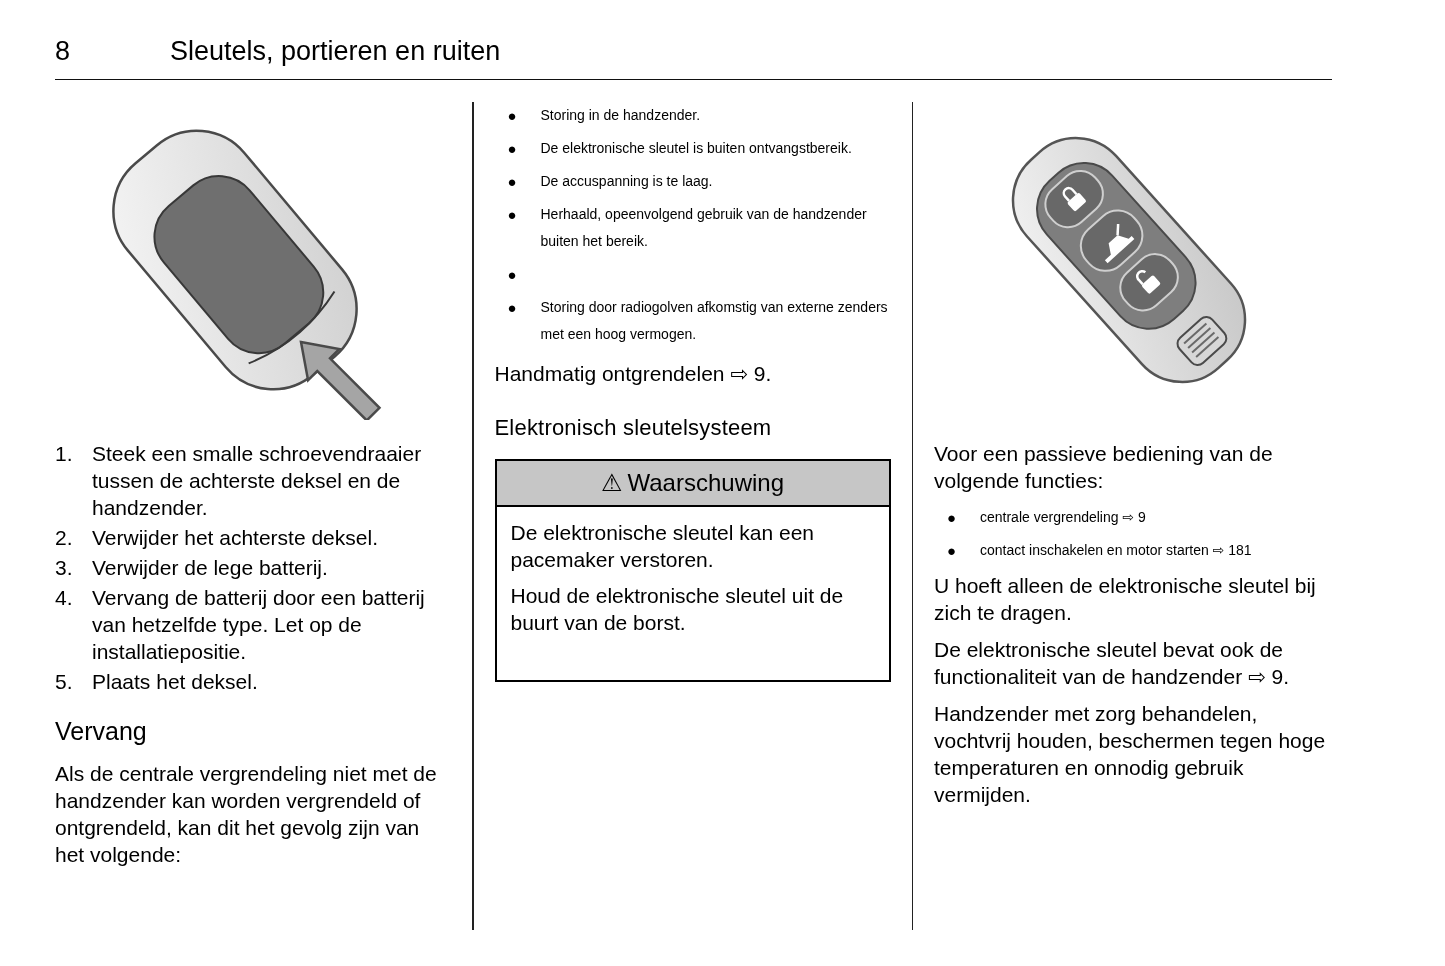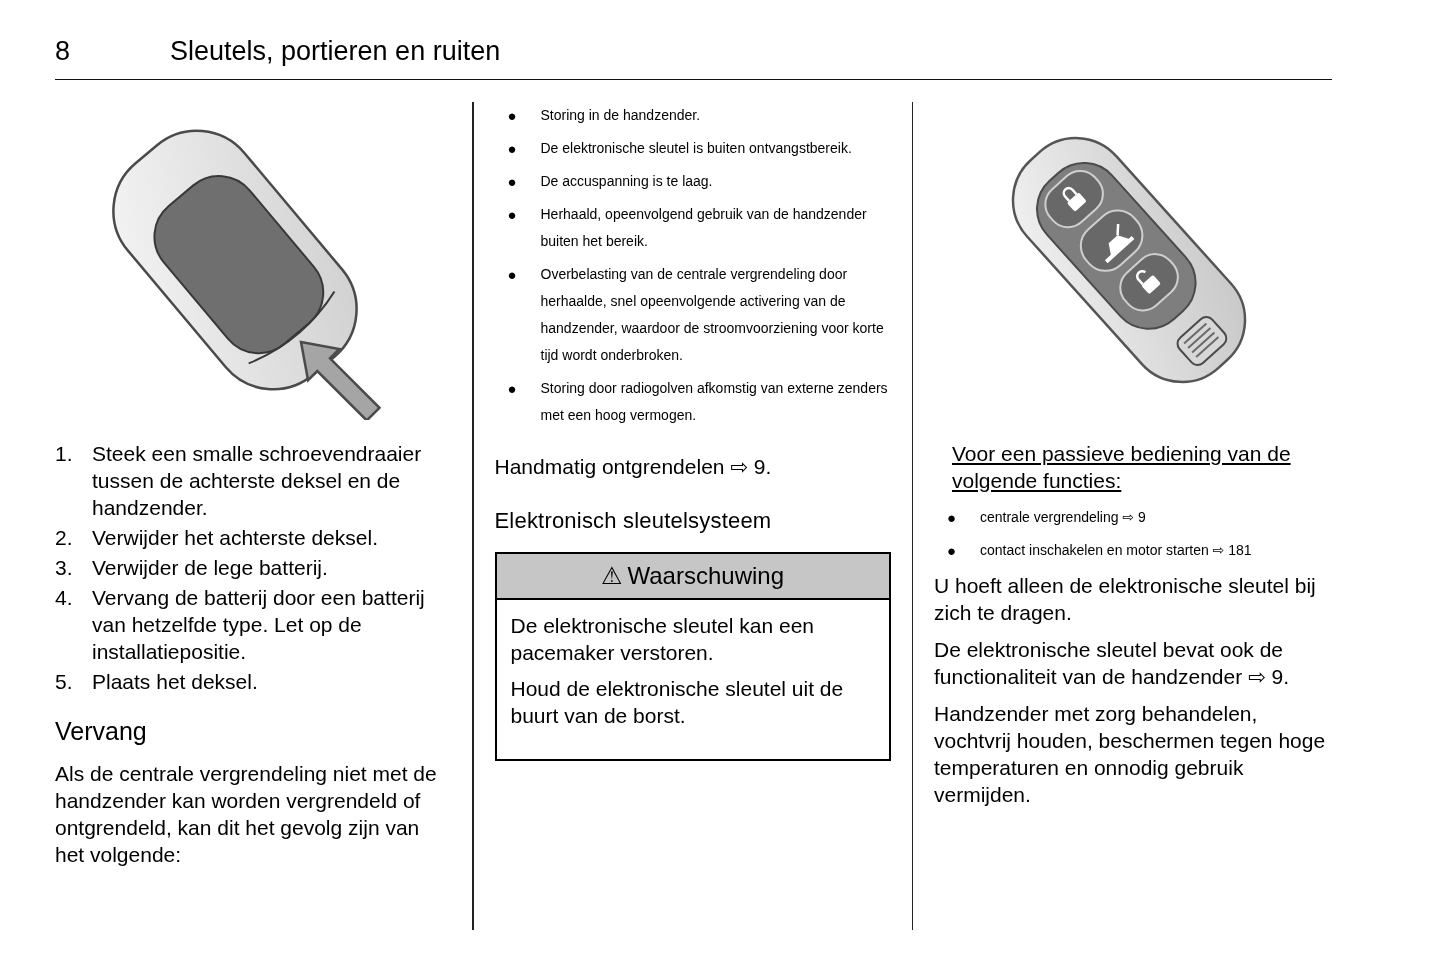--- a/index.html
+++ b/index.html
@@ -37,34 +37,34 @@
 
   .subheading { font-size:25px; font-weight:normal; margin:22px 0 14px; }
   .section-heading { font-size:22px; font-weight:normal; margin:28px 0 18px; letter-spacing:.2px; }
 
   
   .bullets { list-style:none; }
   .bullet-item { display:flex; margin-bottom:6px; }
   .bullet { width:46px; padding-left:13px; flex:none; font-size:15px; line-height:27px; }
   .bullet-text { flex:1; font-size:14px; line-height:27px; }
 
-  .manual-unlock { margin-top:24px; }
+  .manual-unlock { margin-top:12px; }
 
   
   .warning-box { border:2px solid #000; margin-top:4px; width:396px; }
   .warning-header {
     background:#c6c6c6; height:46px;
     display:flex; align-items:center; justify-content:center; gap:5px;
     font-size:24px; border-bottom:2px solid #000;
   }
-  .warning-body { background:#fff; padding:12px 14px 16px; }
+  .warning-body { background:#fff; padding:12px 14px 30px; }
   .warning-body p { margin-bottom:9px; }
   .warning-body p:last-child { margin-bottom:14px; }
 
-  .col-right .intro { margin:0 18px 10px;text-decoration:underline; }
+  .col-right .intro { margin:0 0 10px; }
   .col-right .bullets { margin-bottom:8px; }
 </style>
 </head>
 <body>
 
 <div class="page">
 
   <header class="header">
     <div class="page-number">8</div>
     <div class="chapter-title">Sleutels, portieren en ruiten</div>
@@ -135,21 +135,20 @@
         <li class="bullet-item">
           <span class="bullet">●</span>
           <span class="bullet-text">De accuspanning is te laag.</span>
         </li>
         <li class="bullet-item">
           <span class="bullet">●</span>
           <span class="bullet-text">Herhaald, opeenvolgend gebruik van de handzender buiten het bereik.</span>
         </li>
         <li class="bullet-item">
           <span class="bullet">●</span>
-          <span class="bullet-text">Overbelasting van de centrale vergrendeling door herhaalde, snel opeenvolgende activering van de handzender, waardoor de stroomvoorziening voor korte tijd wordt onderbroken.</span>
         </li>
         <li class="bullet-item">
           <span class="bullet">●</span>
           <span class="bullet-text">Storing door radiogolven afkomstig van externe zenders met een hoog vermogen.</span>
         </li>
       </ul>
 
       <p class="body-text manual-unlock">Handmatig ontgrendelen ⇨ 9.</p>
 
       <h2 class="section-heading">Elektronisch sleutelsysteem</h2>

